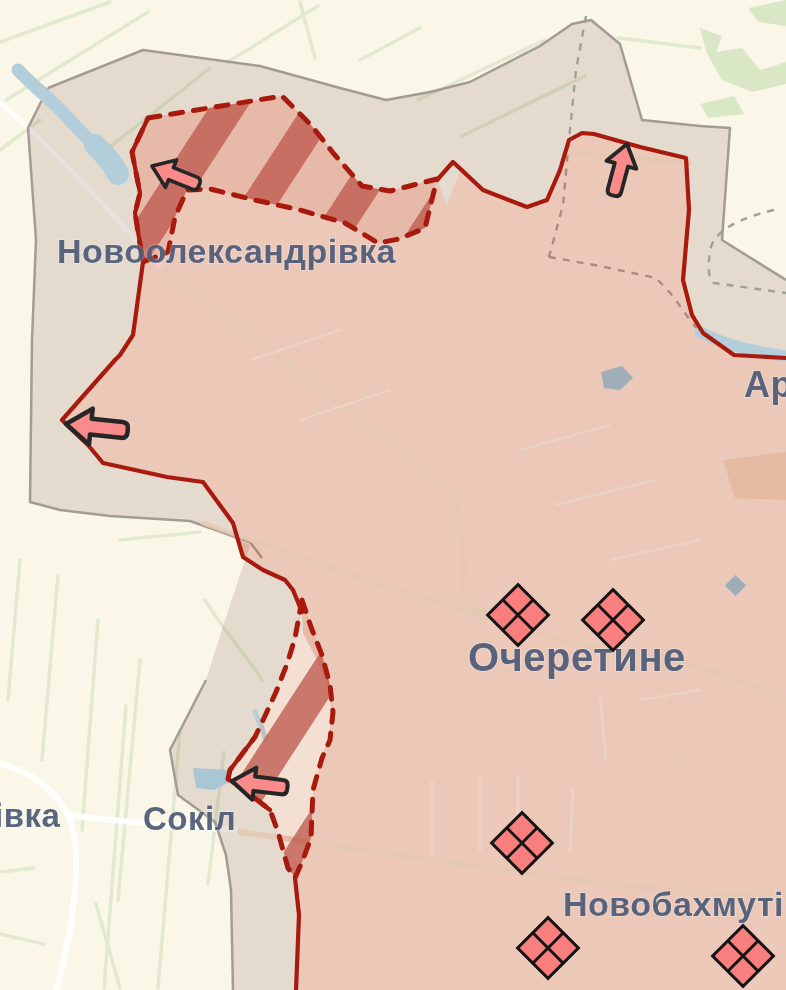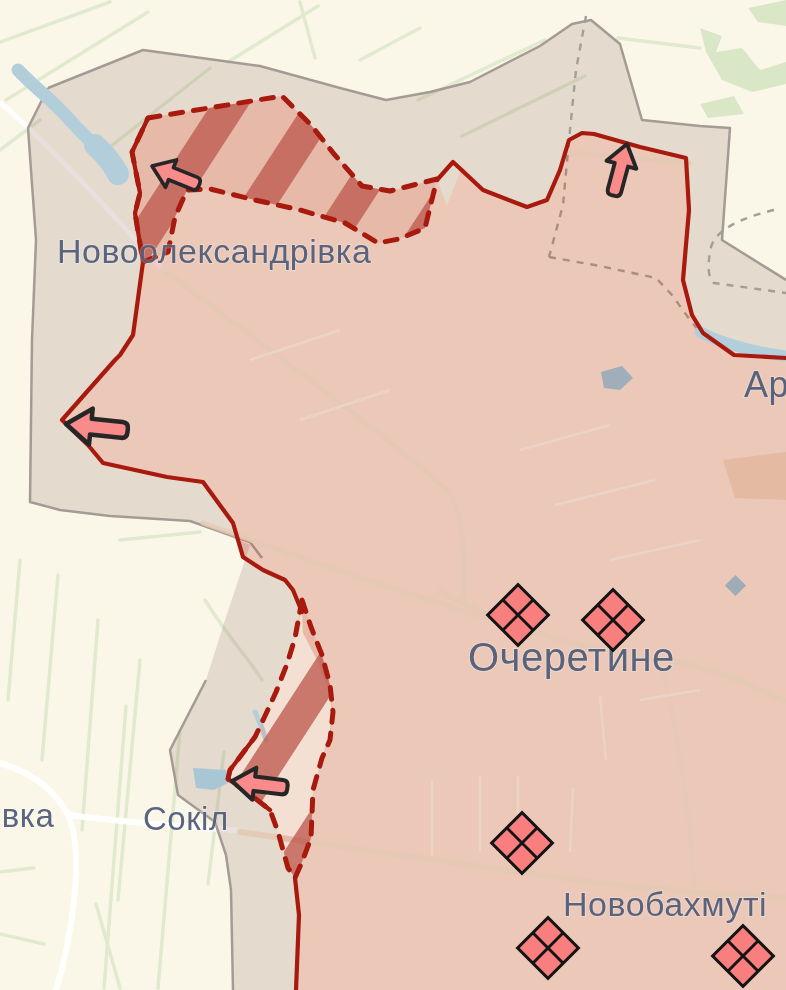--- a/index.html
+++ b/index.html
@@ -1,17 +1,17 @@
 <!DOCTYPE html>
 <html><head>
 <meta charset="utf-8">
 <style>
   html,body{margin:0;padding:0;background:#faf7e9;}
   .stage{position:relative;width:786px;height:990px;overflow:hidden;background:#a21caf;
-         font-family:"Liberation Sans", sans-serif;}
+         font-family:"Liberation Sans", sans-serif;font-weight:bold;}
   svg{display:block;}
   text{font-family:"Liberation Sans", sans-serif;letter-spacing:0.5px;}
 </style>
 </head>
 <body>
 
 <div class="stage">
 <svg id="map-svg" width="786" height="990" viewBox="0 0 786 990">
   <defs>
     <pattern id="hatch" patternUnits="userSpaceOnUse" width="78" height="78" patternTransform="rotate(33)">

